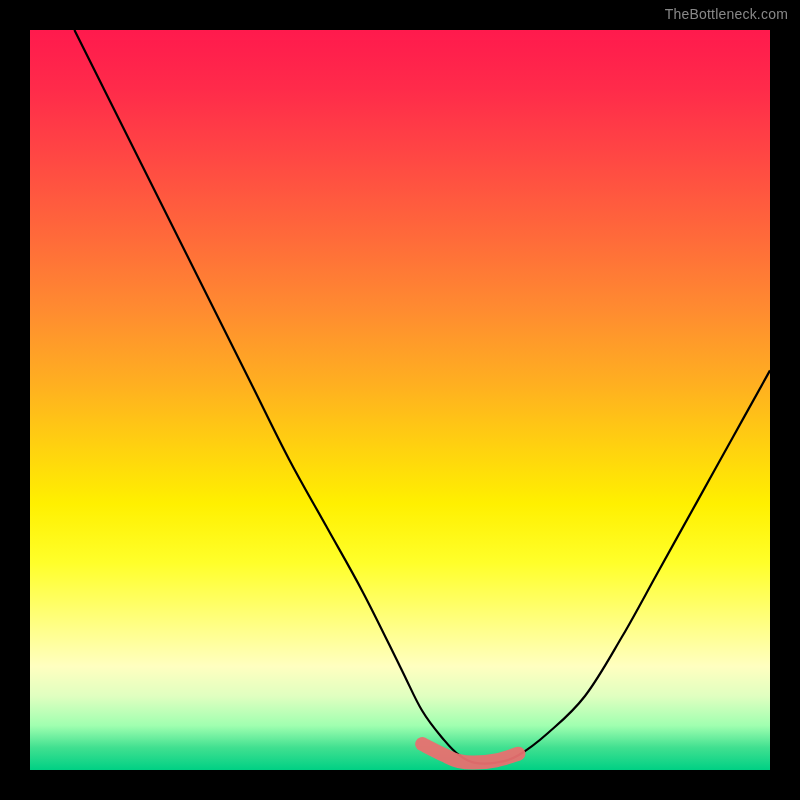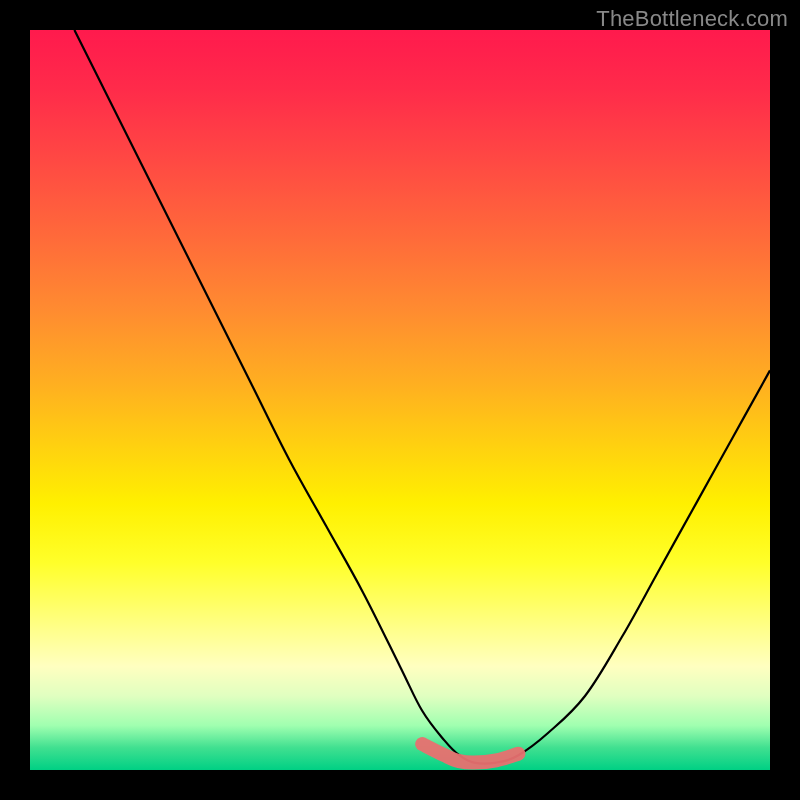--- a/index.html
+++ b/index.html
@@ -32,21 +32,21 @@
       #e0ffc0 90%,
       #a0ffb0 94%,
       #40e090 97%,
       #00d084 100%);
   }
   .watermark {
     position: absolute;
     top: 6px;
     right: 12px;
     font-family: Arial, Helvetica, sans-serif;
-    font-size: 22px;
+    font-size: 14px;
     color: #888;
     letter-spacing: 0.2px;
     font-weight: 500;
   }
   svg.curve {
     position: absolute;
     left: 30px;
     top: 30px;
     width: 740px;
     height: 740px;

